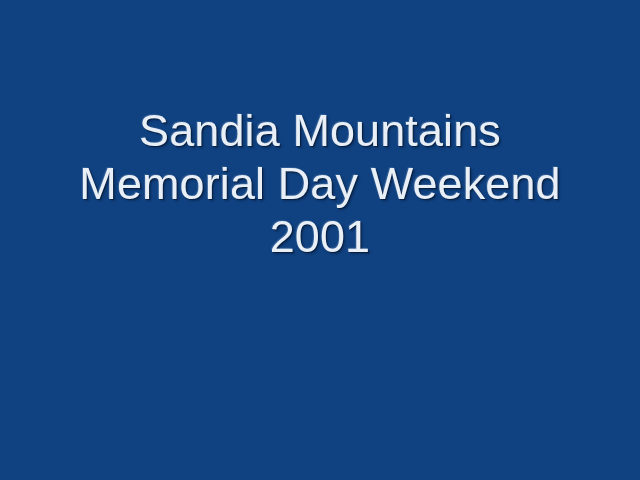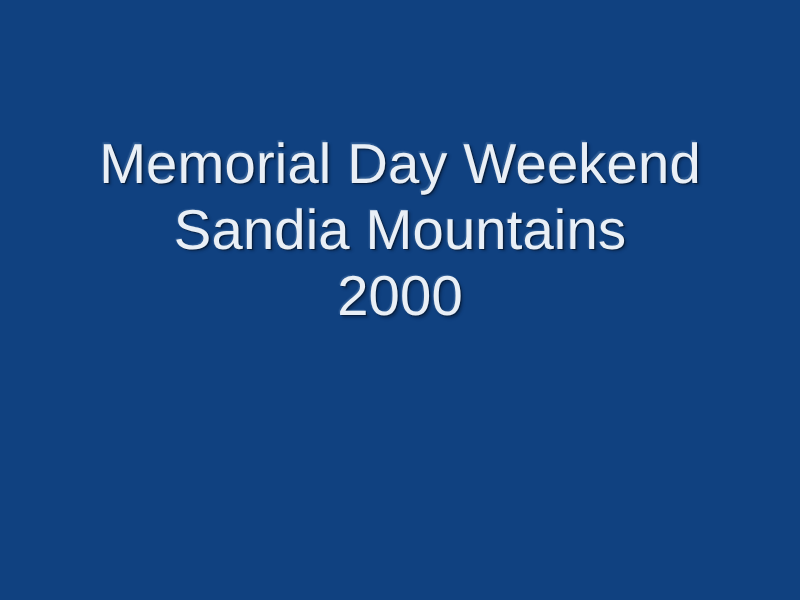--- a/index.html
+++ b/index.html
@@ -52,21 +52,21 @@
       -1px -1px 1px rgba(160, 190, 225, 0.22);
   }
 </style>
 </head>
 <body>
 
 <div id="title-card">
 
   <div id="title-block">
 
+    <span class="title-line">Sandia Mountains</span>
+
     <span class="title-line">Memorial Day Weekend</span>
 
-    <span class="title-line">Sandia Mountains</span>
-
-    <span class="title-line">2000</span>
+    <span class="title-line">2001</span>
 
   </div>
 
 </div>
 
 </body></html>

